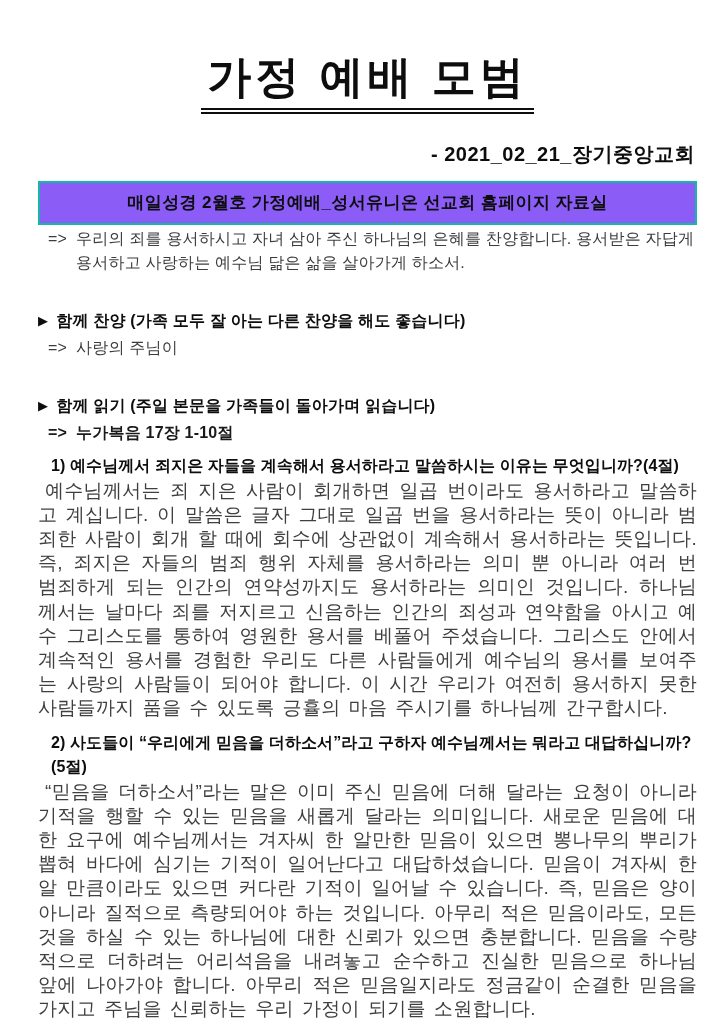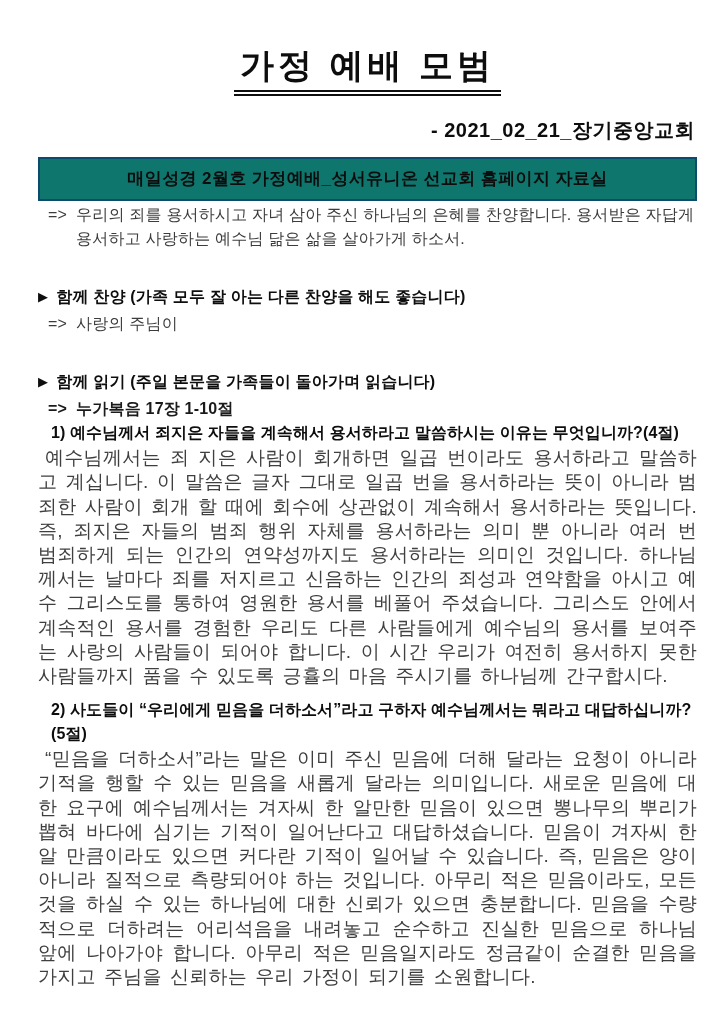--- a/index.html
+++ b/index.html
@@ -13,43 +13,43 @@
   }
   .page{
     box-sizing:border-box;
     width:724px;height:1024px;
     padding:40px 27px 0 38px;
   }
   
   .title-wrap{text-align:center;}
   .doc-title{
     display:inline-block;
-    margin:6px;
-    font-size:34px;
+    margin:12px;
+    font-size:44px;
     font-weight:bold;
     color:#0d0d0d;
     letter-spacing:4px;
     line-height:1.15;
     border-bottom:6px double #0d0d0d;
     padding:0 6px 5px 6px;
   }
   .date-line{
     margin-top:15px;
     text-align:right;
     font-size:20px;
     font-weight:bold;
     color:#0d0d0d;
     letter-spacing:0.5px;
     padding-right:2px;
   }
   .banner{
     margin-top:13px;
     box-sizing:border-box;
-    border:2px solid #0c4a6e;
-    background:#0f766e;
+    border:2px solid #14b8a6;
+    background:#8b5cf6;
     text-align:center;
     font-size:17px;
     font-weight:bold;
     color:#0d0d0d;
     padding:8px 4px 9px 4px;
     letter-spacing:0.4px;
   }
   
   .sec-heading{
     font-size:16px;
@@ -77,20 +77,21 @@
     letter-spacing:0.2px;
   }
   .response .arrow{
     flex:0 0 auto;
     margin-right:9px;
     white-space:nowrap;
   }
   .response .resp-text{flex:1 1 auto;}
   .response.bold{font-weight:bold;color:#1a1a1a;}
   .question{
+    margin-top:9px;
     padding-left:13px;
     font-size:16px;
     font-weight:bold;
     color:#0d0d0d;
     line-height:24px;
     letter-spacing:0.1px;
   }
   .answer{
     margin:1px 0 0 0;
     font-size:19px;

